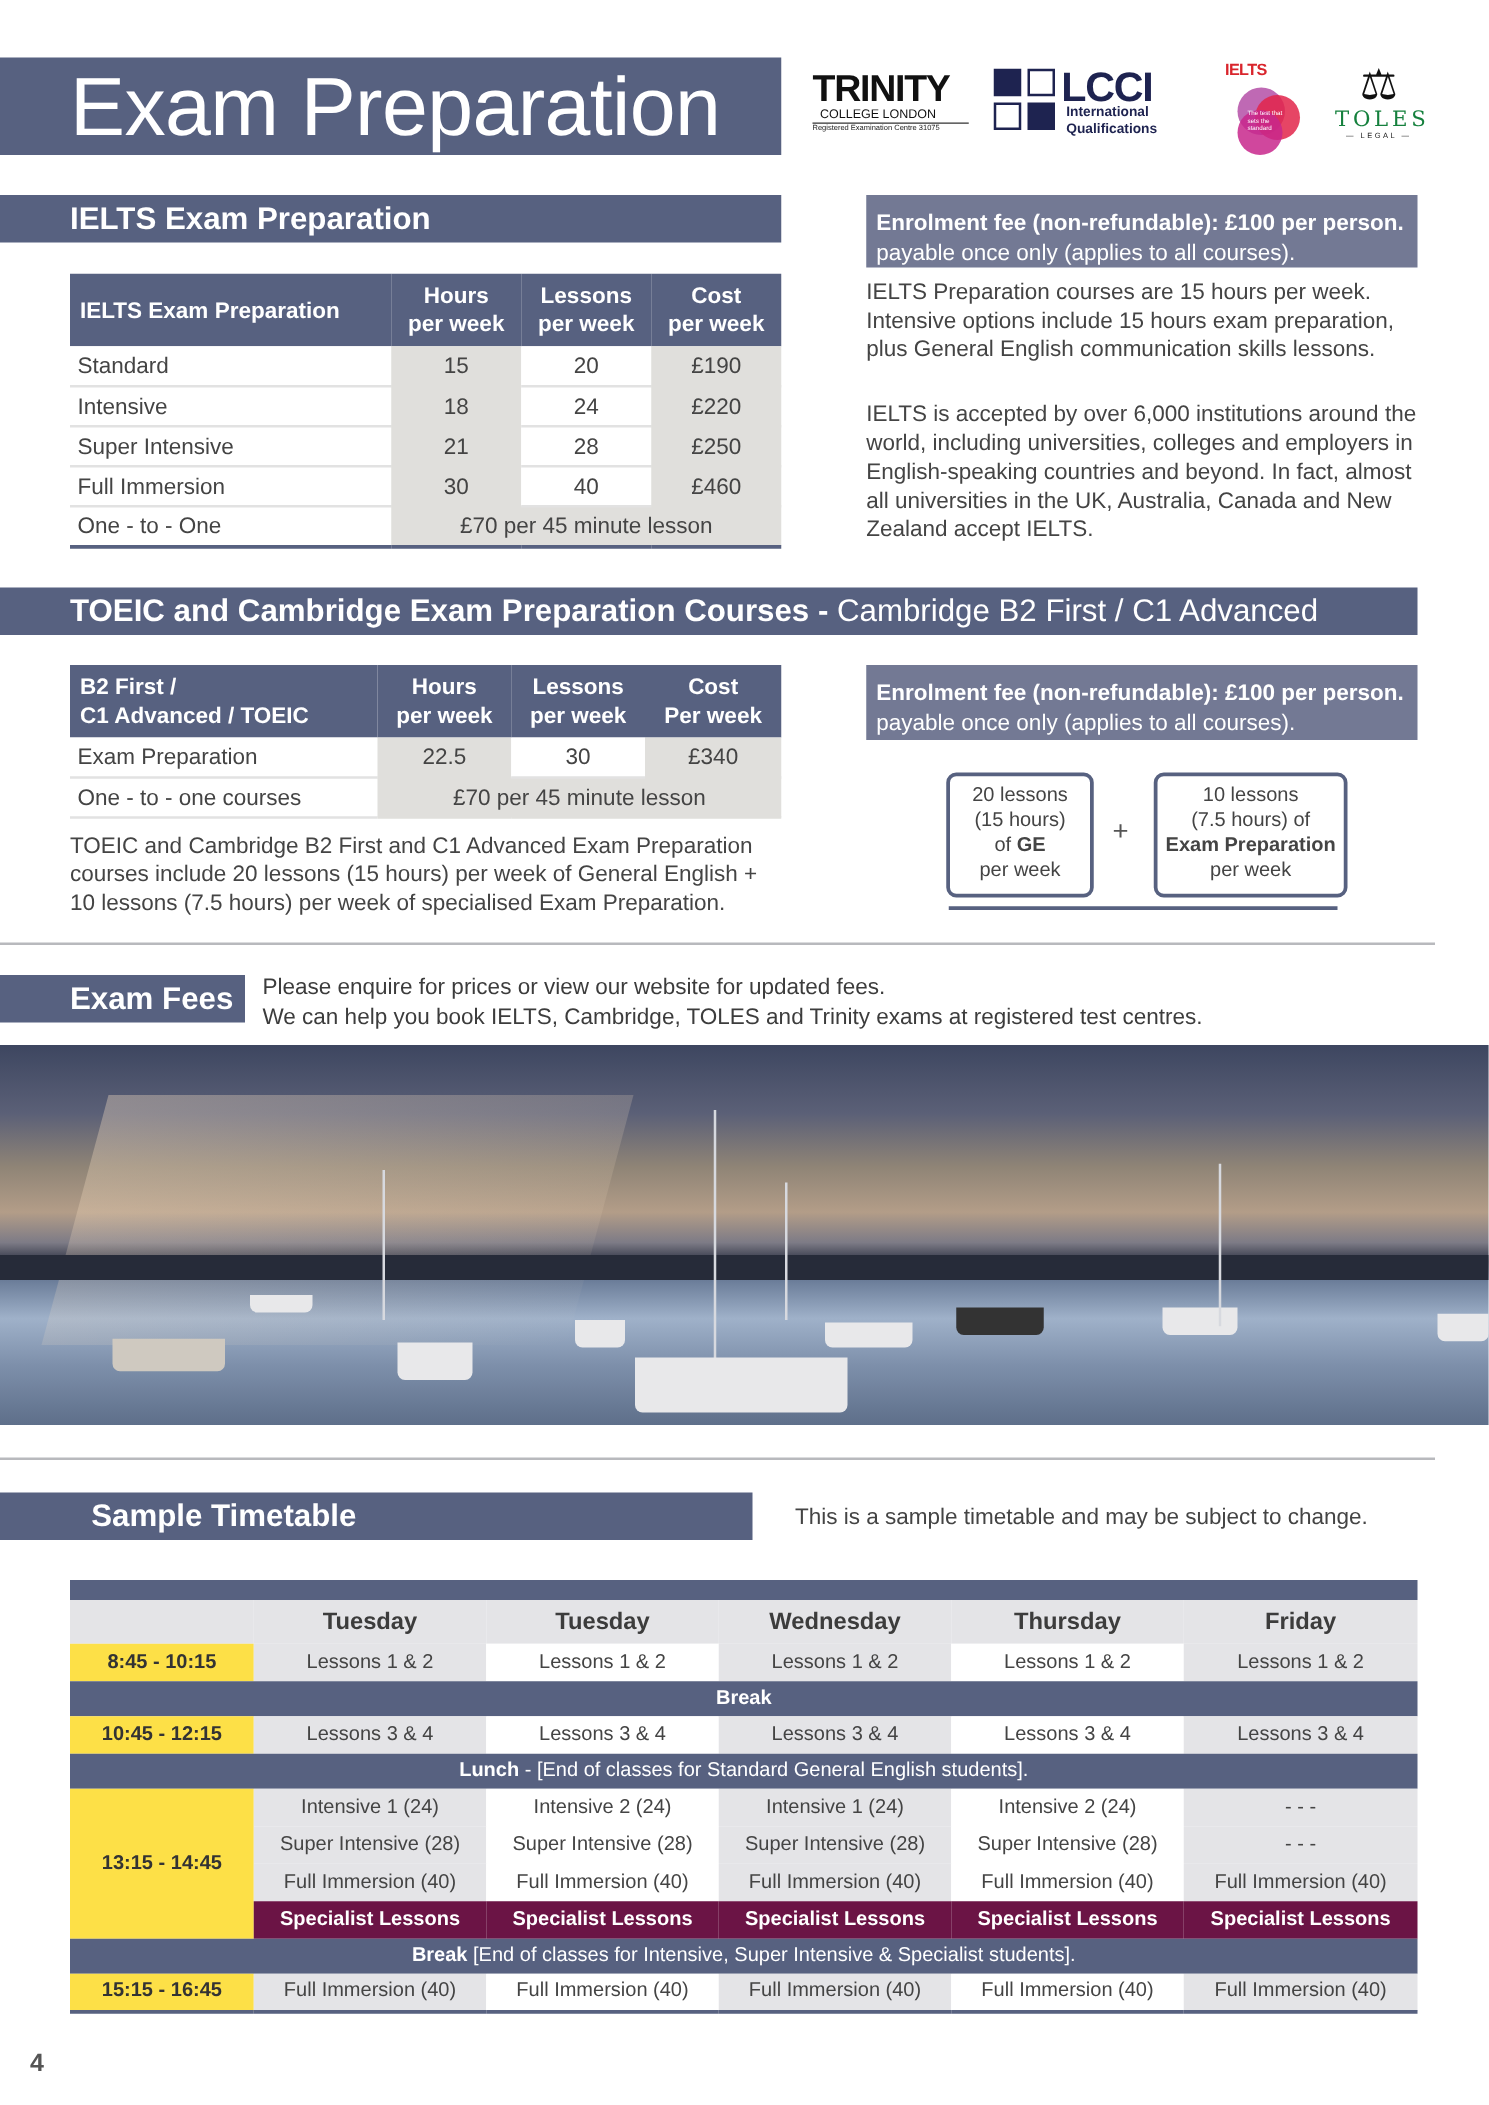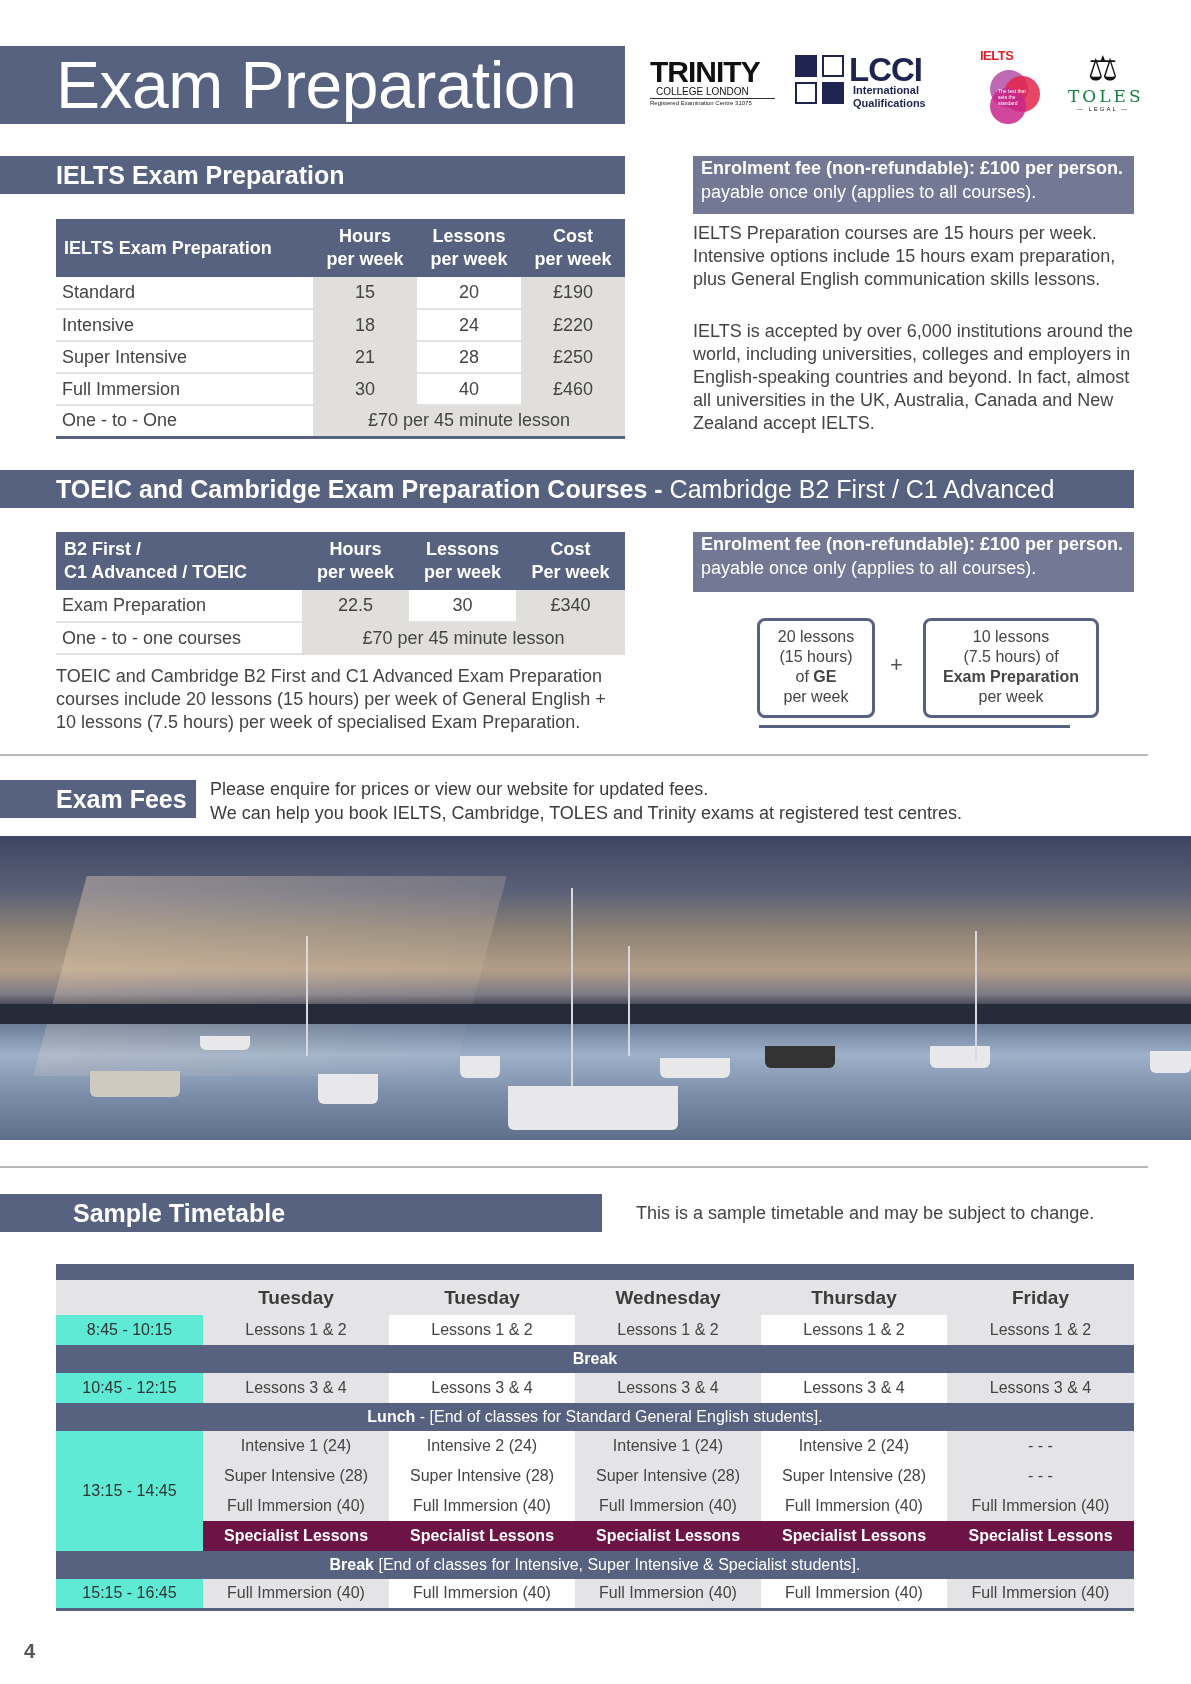--- a/index.html
+++ b/index.html
@@ -45,39 +45,39 @@
   .ptab th { background: #576180; color: #fff; font-weight: bold; font-size: 18px; line-height: 23px; padding: 6px 4px; text-align: center; }
   .ptab th.first { text-align: left; padding-left: 8px; }
   .ptab td { font-size: 18px; height: 32px; padding: 0 6px; text-align: center; border-bottom: 2px solid #e2e2e2; color: #444; }
   .ptab td.first { text-align: left; background: #fff; }
   .ptab td.g { background: #e0dfdc; border-bottom: 2px solid #e0dfdc; }
   .ptab td.w { background: #fff; }
   .ptab tr.last td { border-bottom: 3px solid #576180; }
   #ielts-table { left: 56px; top: 219px; width: 569px; }
 
   
-  .fee { position: absolute; background: #737994; color: #fff; padding: 0 8px; font-size: 18px; line-height: 24px; }
+  .fee { position: absolute; background: #737994; color: #fff; padding: 10px 8px; font-size: 18px; line-height: 24px; }
   .fee b { font-weight: bold; }
   #fee1 { left: 693px; top: 156px; width: 441px; height: 58px; }
   #fee2 { left: 693px; top: 532px; width: 441px; height: 60px; }
 
   .para { position: absolute; font-size: 18px; line-height: 23px; color: #444; }
   #ielts-p1 { left: 693px; top: 222px; width: 440px; }
   #ielts-p2 { left: 693px; top: 320px; width: 440px; }
 
   
   #toeic-hdr { left: 0; top: 470px; width: 1134px; }
   #toeic-hdr span b { font-weight: bold; }
   #toeic-hdr span i { font-style: normal; }
   #toeic-table { left: 56px; top: 532px; width: 569px; }
   #toeic-p { left: 56px; top: 665px; width: 570px; }
 
   .lbox { position: absolute; border: 3px solid #576180; border-radius: 8px; text-align: center; font-size: 16px; line-height: 20px; color: #444; padding-top: 6px; }
   #box-ge { left: 757px; top: 618px; width: 118px; height: 100px; }
-  #box-ep { left: 923px; top: 618px; width: 176px; height: 100px; }
+  #box-ep { left: 923px; top: 618px; width: 155px; height: 100px; }
   #plus { left: 890px; top: 652px; font-size: 22px; color: #555; }
   #box-line { left: 759px; top: 725px; width: 311px; height: 3px; background: #576180; }
 
   .hr { position: absolute; height: 2px; background: #b8b9bd; }
   #hr1 { left: 0; top: 754px; width: 1148px; }
   #hr2 { left: 0; top: 1166px; width: 1148px; }
 
   
   #fees-hdr { left: 0; top: 780px; width: 196px; height: 38px; }
   #fees-hdr span { position: absolute; left: 56px; top: 4px; font-size: 25px; font-weight: bold; line-height: 30px; }
@@ -93,21 +93,21 @@
 
   
   #tt-hdr { left: 0; top: 1194px; width: 602px; height: 38px; }
   #tt-hdr span { position: absolute; left: 73px; top: 4px; font-size: 25px; font-weight: bold; line-height: 30px; }
   #tt-note { left: 636px; top: 1203px; font-size: 18px; color: #444; }
 
   #tt { left: 56px; top: 1264px; width: 1078px; table-layout: fixed; }
   #tt td { font-size: 16px; text-align: center; color: #444; height: 30px; padding: 0; }
   #tt tr.top td { background: #576180; height: 16px; }
   #tt tr.days td { background: #e4e4e7; font-size: 19px; font-weight: bold; color: #3c3c3c; height: 35px; }
-  #tt td.time { font-weight: normal; background: #5eead4; color: #333; }
+  #tt td.time { font-weight: bold; background: #fde047; color: #333; }
   #tt td.g { background: #e4e4e7; }
   #tt td.w { background: #fff; }
   #tt tr.band td { background: #576180; color: #fff; height: 28px; }
   #tt tr.band b { font-weight: bold; }
   #tt tr.spec td.s { background: #6b1445; color: #fff; font-weight: bold; height: 30px; }
   #tt tr.lastrow td { border-bottom: 3px solid #576180; }
 
   #page-num { left: 24px; top: 1640px; font-size: 20px; font-weight: bold; color: #555; }
 </style>
 </head>

